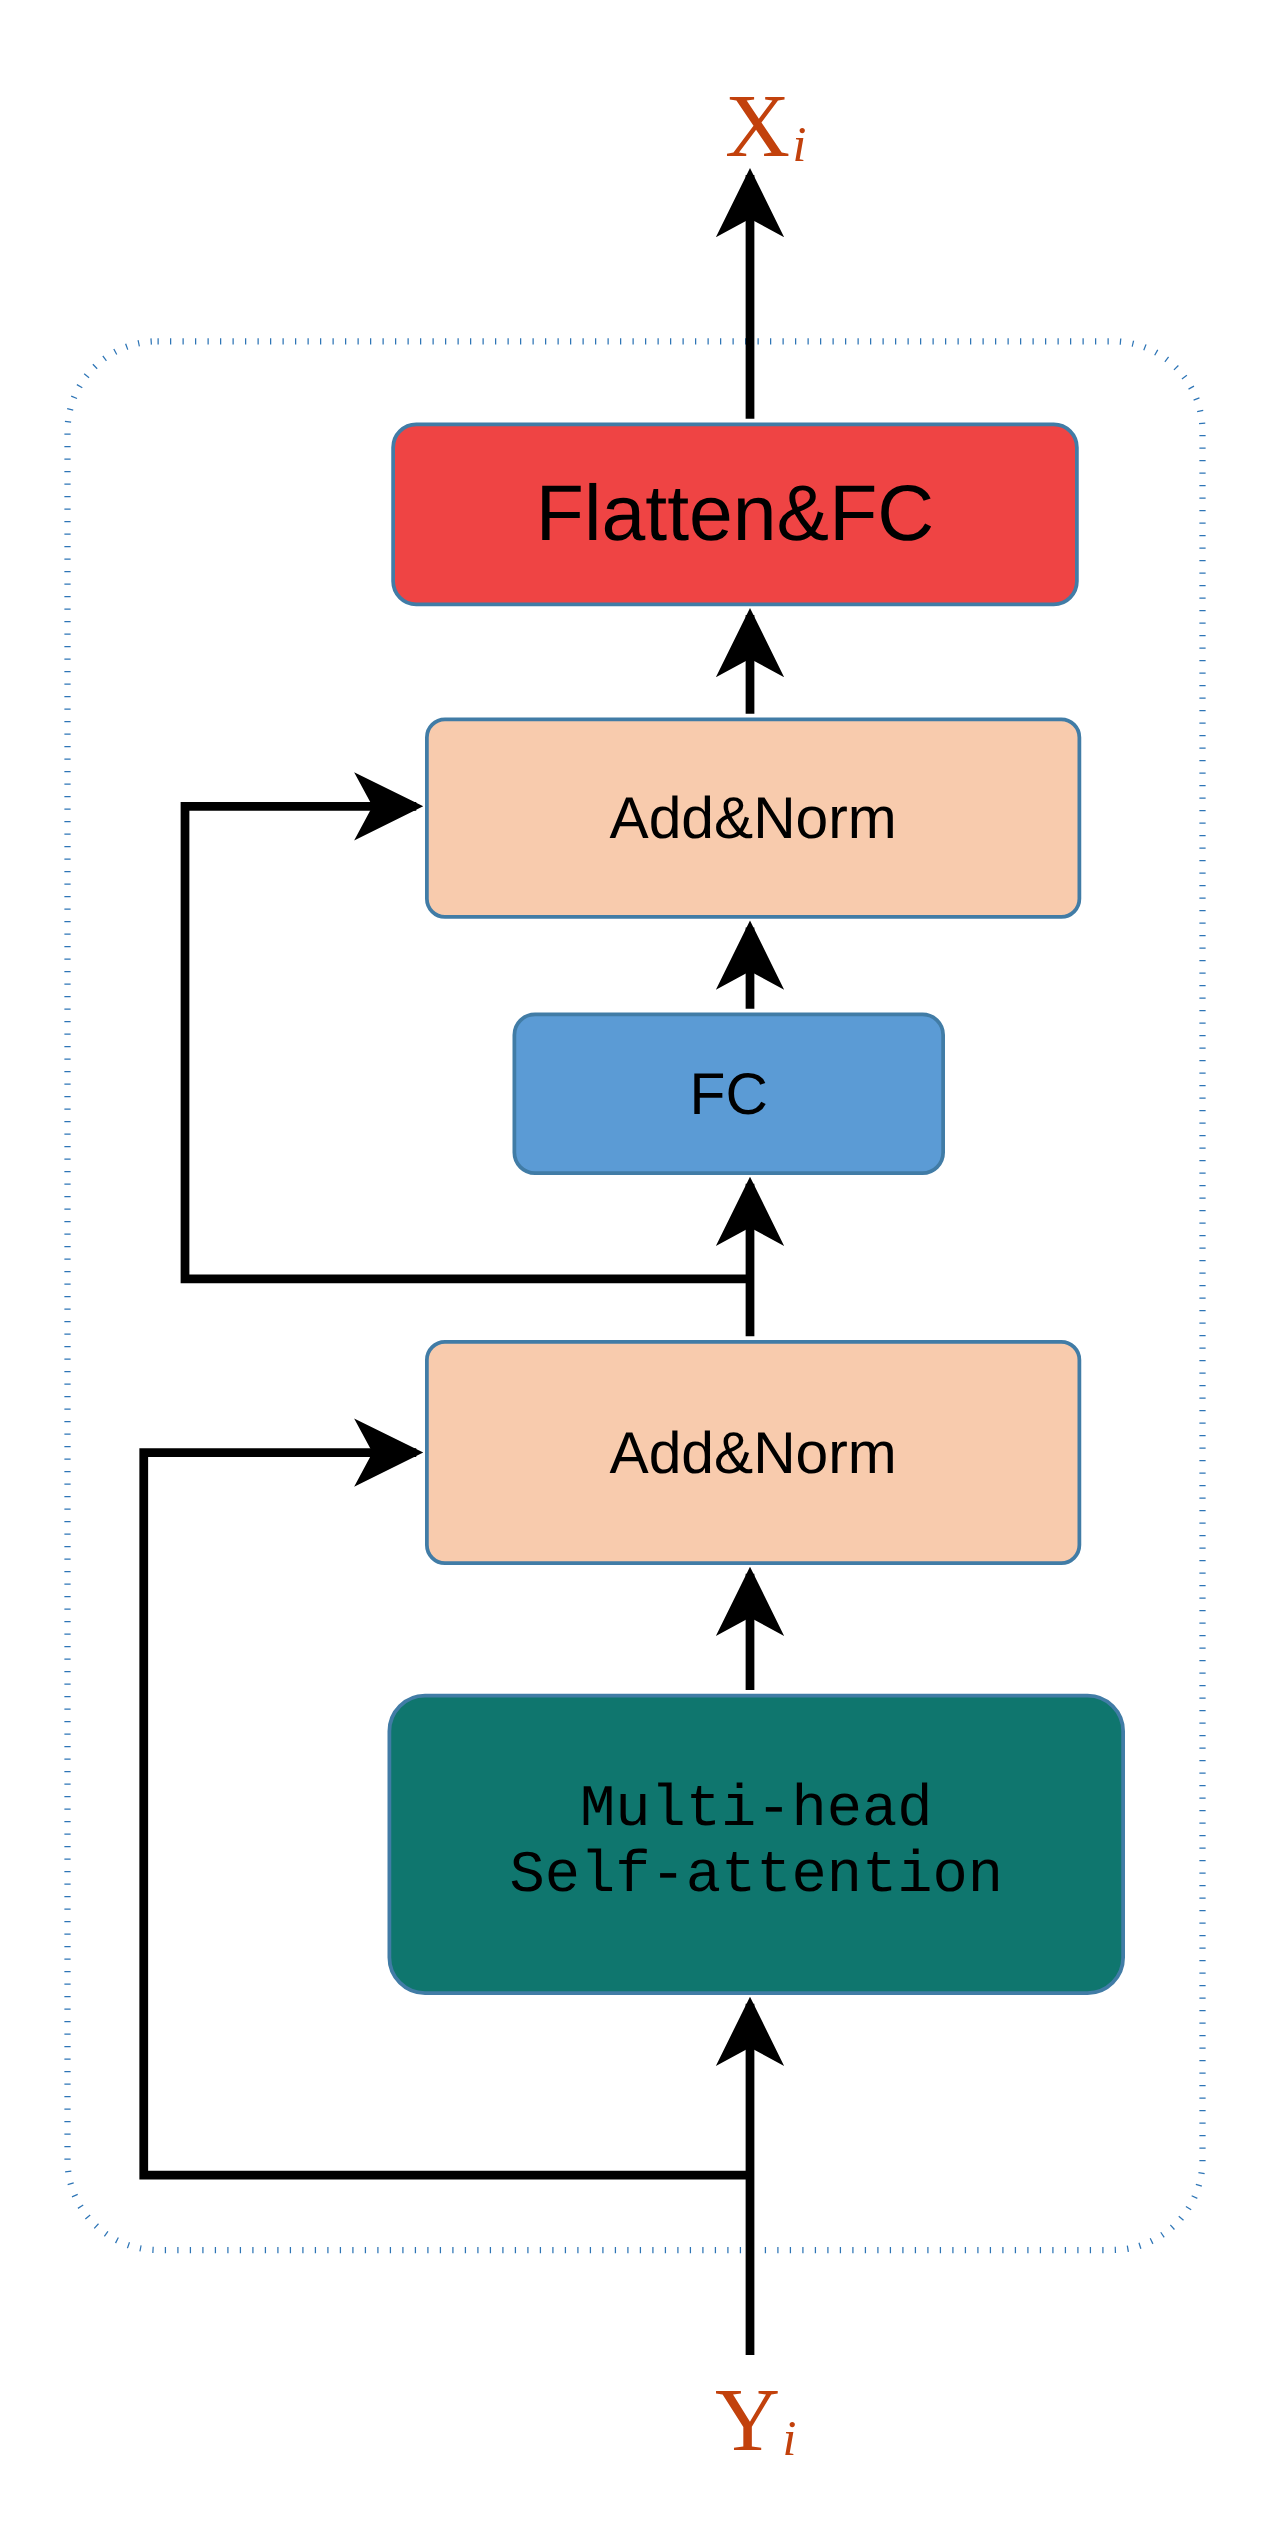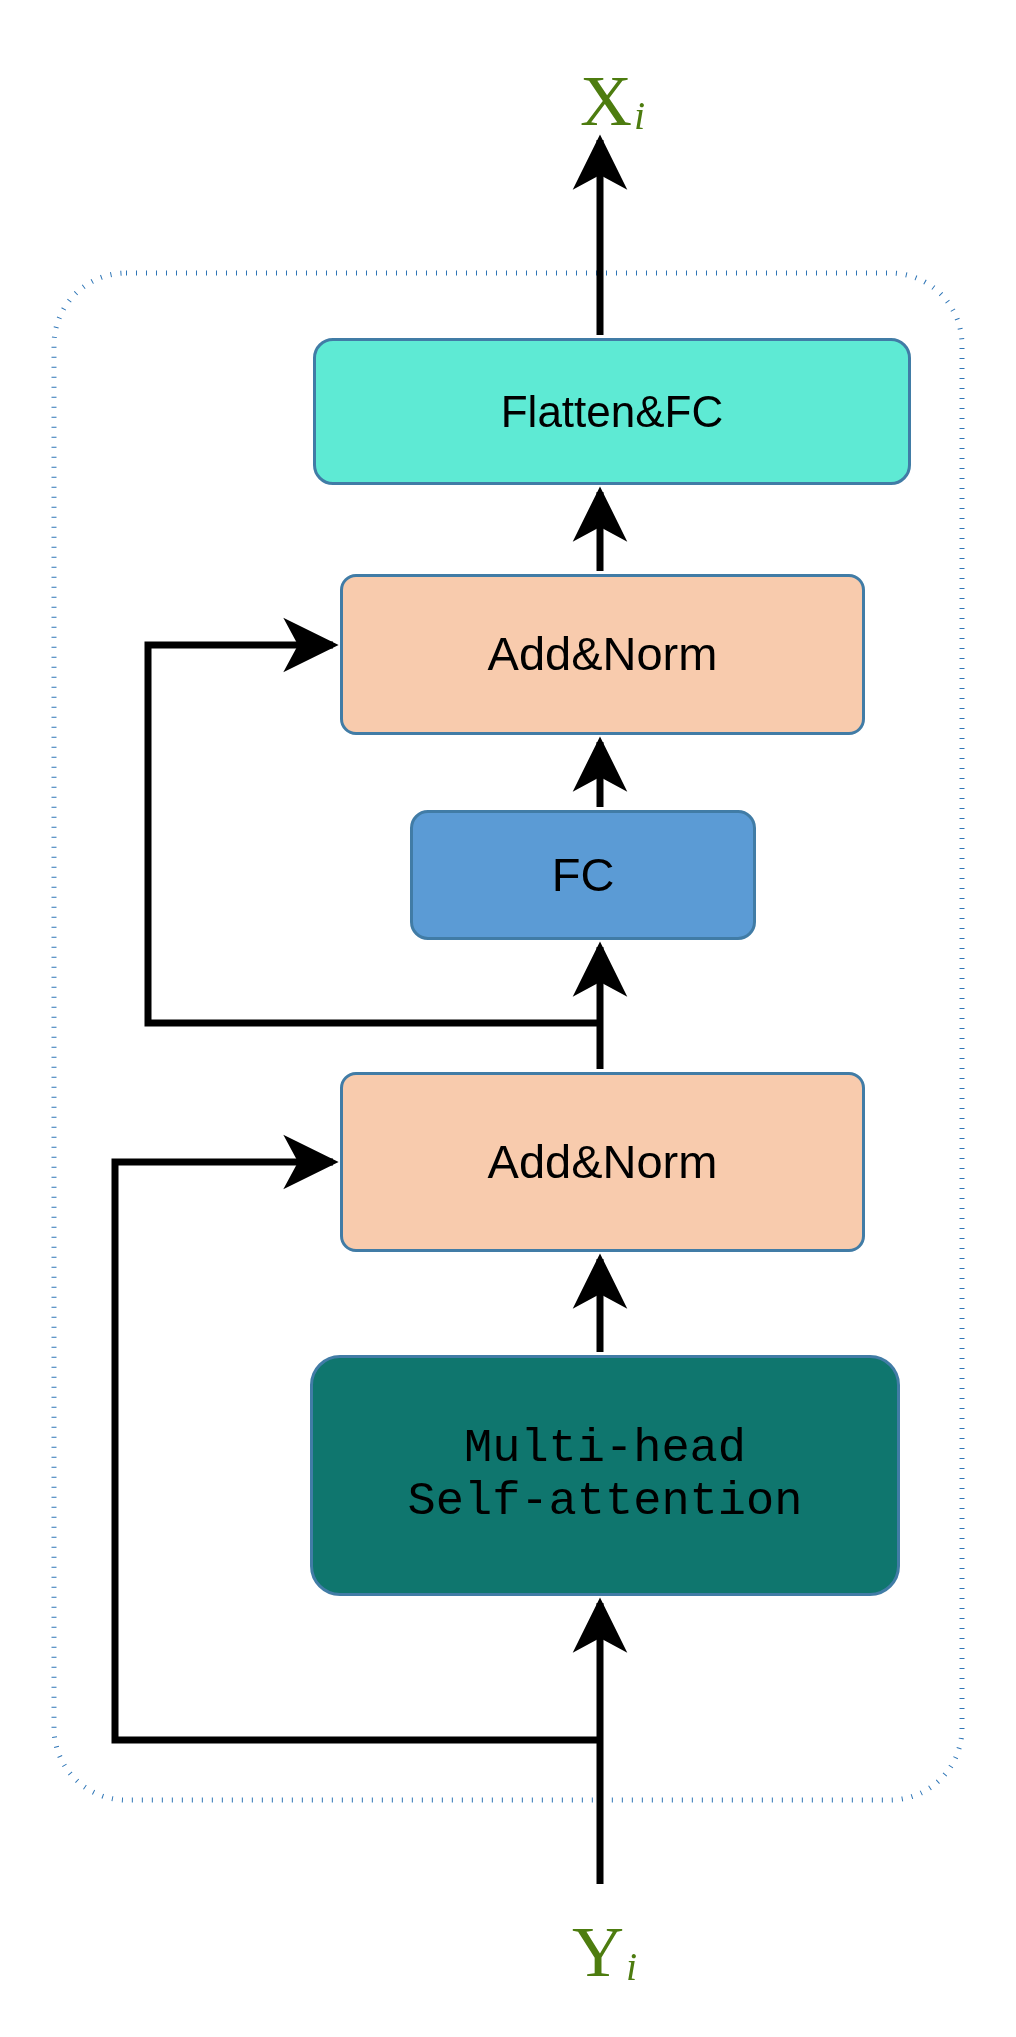--- a/index.html
+++ b/index.html
@@ -41,24 +41,24 @@
     text-align: center;
     color: #000000;
     font-family: "Liberation Sans", sans-serif;
     line-height: 1.12;
     z-index: 4;
   }
 
   #node-flatten-fc {
     left: 313px;
     top: 338px;
-    width: 598px;
+    width: 550px;
     height: 147px;
-    background: #5eead4;
-    font-size: 44px;
+    background: #ef4444;
+    font-size: 63px;
     border-radius: 20px;
   }
 
   #node-addnorm-top {
     left: 340px;
     top: 574px;
     width: 525px;
     height: 161px;
     background: #F8CBAD;
     font-size: 47px;
@@ -98,21 +98,21 @@
 
   .node-label {
     display: block;
     white-space: pre-line;
   }
 
   
   .math-label {
     position: absolute;
     font-family: "Liberation Serif", serif;
-    color: #4d7c0f;
+    color: #c2410c;
     z-index: 5;
     white-space: nowrap;
   }
   .math-label .base {
     font-size: 72px;
   }
   .math-label .sub {
     font-size: 40px;
     font-style: italic;
     vertical-align: sub;
@@ -120,21 +120,20 @@
   }
 
   #label-x-out {
     left: 580px;
     top: 60px;
   }
 
   #label-y-in {
     left: 572px;
     top: 1895px;
-    margin-top: 16px;
   }
 </style>
 </head>
 <body>
 
 <div id="diagram-root">
 
   <svg class="svg-layer" viewBox="0 0 1016 2037" xmlns="http://www.w3.org/2000/svg">
     <defs>
       <marker id="arrowhead" markerWidth="9" markerHeight="9" refX="7.6" refY="4.5" orient="auto" markerUnits="strokeWidth">

